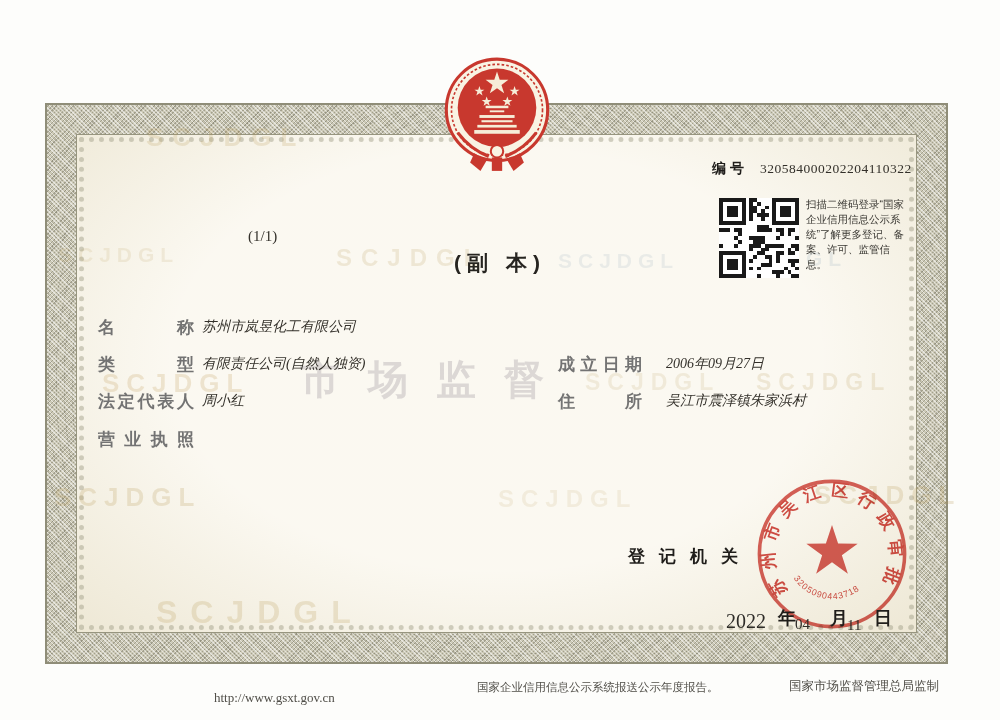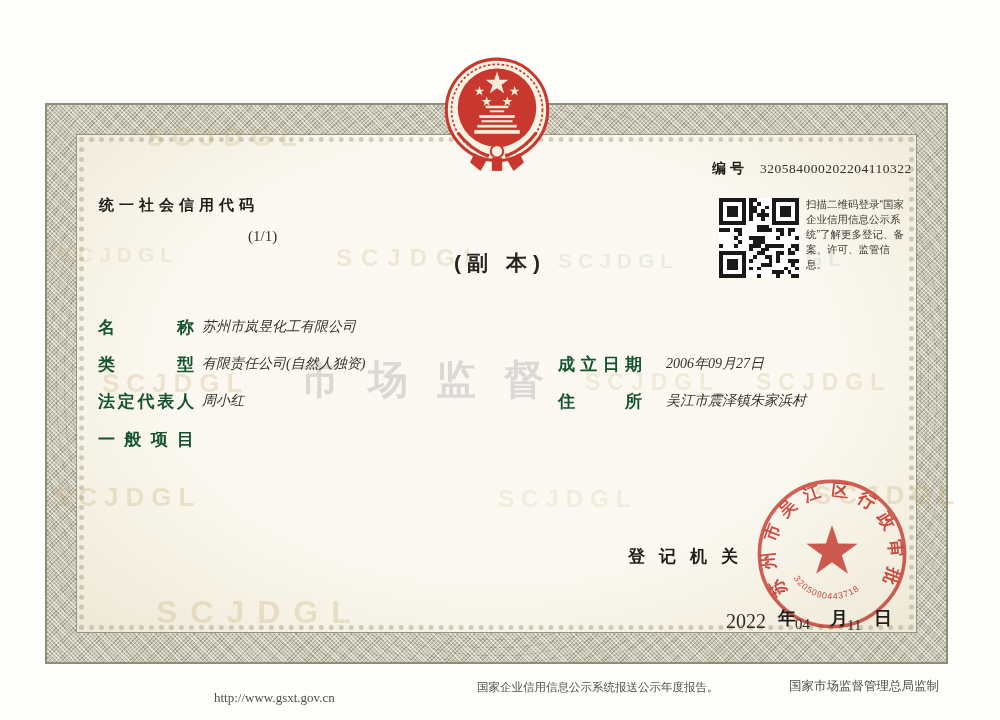--- a/index.html
+++ b/index.html
@@ -51,21 +51,21 @@
   .cc-value  { left:96px;  top:227px; font-size:17px; letter-spacing:1px; }
   .cc-pages  { left:248px; top:228px; font-size:15px; }
 
   
   .qr { left:719px; top:198px; width:80px; height:80px; background:#fff; }
   .qr i { position:absolute; background:#191919; }
   .qr-note { left:806px; top:197px; width:102px; font-size:10.5px; line-height:15px; color:#3a3833; }
 
   
   .row { position:absolute; display:flex; align-items:flex-start; z-index:3; }
-  .row .lab { font-size:17px; font-weight:bold; color:#14532d; flex:none; }
+  .row .lab { font-size:17px; font-weight:bold; color:#737373; flex:none; }
   .row .val { font-size:14px; margin-top:2px;font-style:italic; }
   .lab-l { width:96px; }
   .lab-r { width:84px; }
   .val-l { margin-left:8px; }
   .val-r { margin-left:24px; }
   .scope-val { width:358px; font-size:13.5px; line-height:18px; text-align:justify; }
 
   
   .reg { left:628px; top:545px; font-size:17px; letter-spacing:14px; }
   .d-num  { font-family:"Liberation Serif",serif; color:#2e2c28; }
@@ -128,21 +128,20 @@
     <path d="M14 76 Q26 92 44 99" fill="none" stroke="#c8382e" stroke-width="3.2"></path>
     <path d="M90 76 Q78 92 60 99" fill="none" stroke="#c8382e" stroke-width="3.2"></path>
     <polygon fill="#c8382e" points="30,96 42,103 36,113 26,105"></polygon>
     <polygon fill="#c8382e" points="74,96 62,103 68,113 78,105"></polygon>
     <rect x="47" y="100" width="10" height="13" fill="#c8382e"></rect>
   </svg>
 
   <span class="abs label serial-label">编  号</span>
   <span class="abs value serial-value">320584000202204110322</span>
 
-  <span class="abs label cc-label">统一社会信用代码</span>
   <span class="abs value cc-pages">(1/1)</span>
 
   <div class="abs subtitle">(副 本)</div>
 
   <div class="abs qr">
       <i style="left:30.48px;top:0.00px;width:3.81px;height:3.81px"></i>
       <i style="left:34.29px;top:0.00px;width:3.81px;height:3.81px"></i>
       <i style="left:30.48px;top:3.81px;width:3.81px;height:3.81px"></i>
       <i style="left:38.10px;top:3.81px;width:3.81px;height:3.81px"></i>
       <i style="left:30.48px;top:7.62px;width:3.81px;height:3.81px"></i>
@@ -344,21 +343,21 @@
   </div>
   <div class="row" style="left:98px; top:390px;">
     <span class="lab lab-l justify">法定代表人</span>
     <span class="val val-l value">周小红</span>
   </div>
   <div class="row" style="left:98px; top:353px;">
     <span class="lab lab-l justify">类型</span>
     <span class="val val-l value">有限责任公司(自然人独资)</span>
   </div>
   <div class="row" style="left:98px; top:428px;">
-    <span class="lab lab-l justify">一般项目</span>
+    <span class="lab lab-l justify">营业执照</span>
   </div>
 
   <div class="row" style="left:558px; top:353px;">
     <span class="lab lab-r justify">成立日期</span>
     <span class="val val-r value">2006年09月27日</span>
   </div>
   <div class="row" style="left:558px; top:390px;">
     <span class="lab lab-r justify">住所</span>
     <span class="val val-r value">吴江市震泽镇朱家浜村</span>
   </div>

